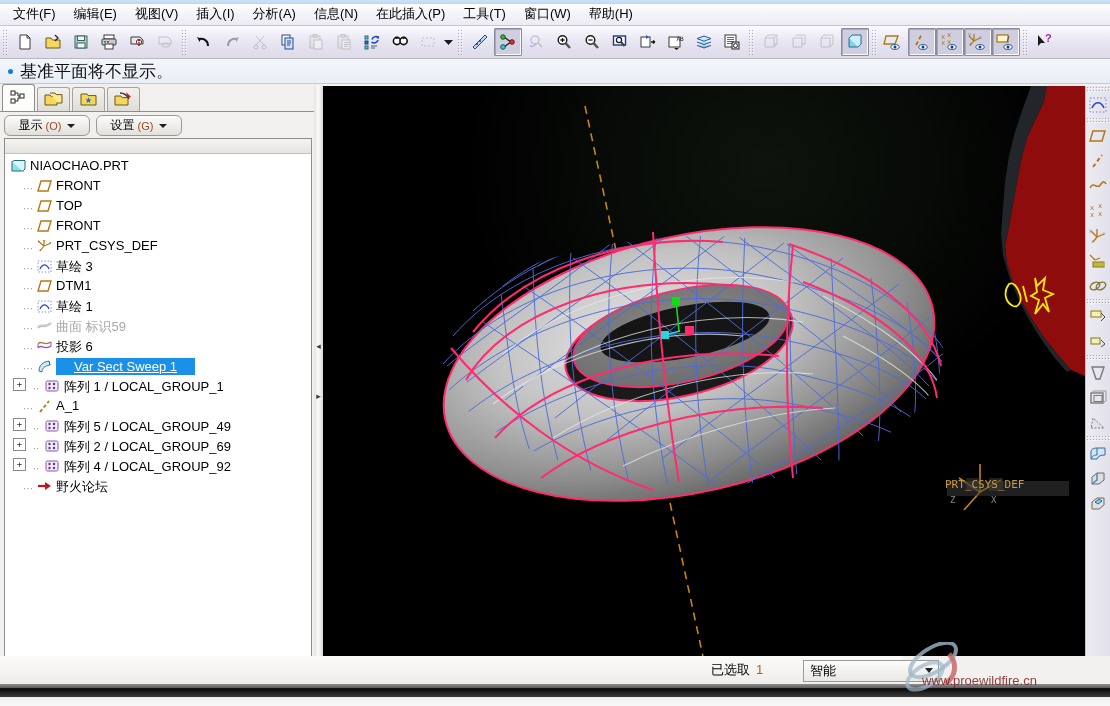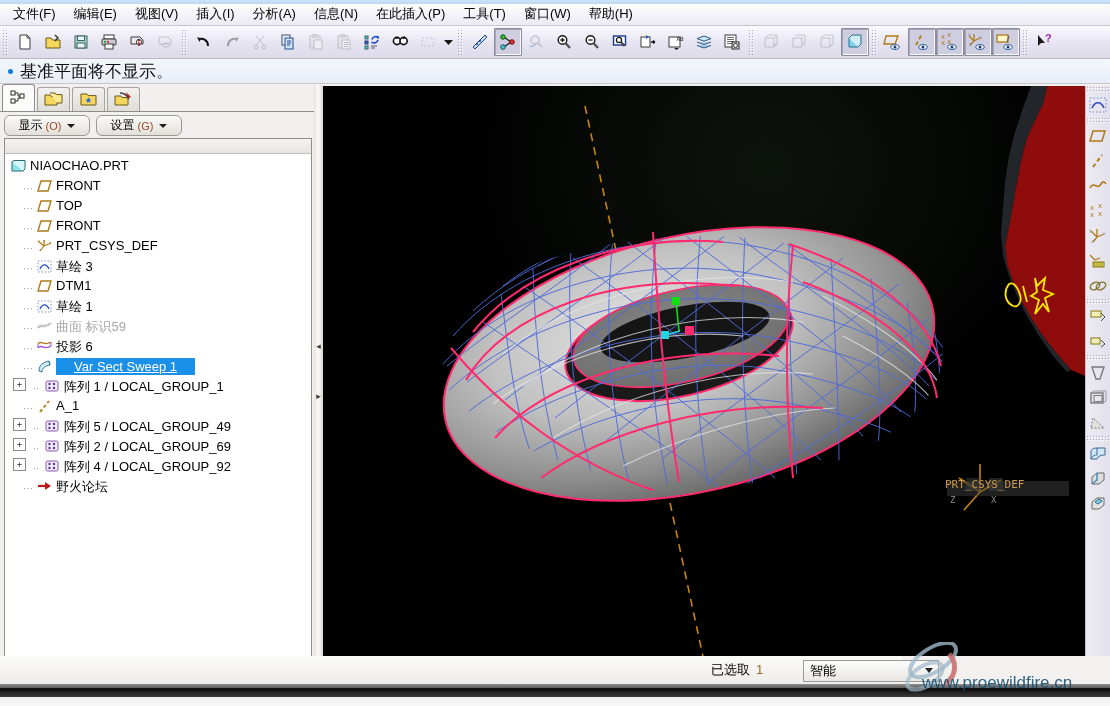--- a/index.html
+++ b/index.html
@@ -114,21 +114,21 @@
   .botline{position:absolute;left:0;top:28px;width:1110px;height:4px;
     background:linear-gradient(to bottom,#8e8e8e,#5d5d5d);}
   .botline2{position:absolute;left:0;top:32px;width:1110px;height:3px;background:#111;}
   .taskbar{position:absolute;left:0;top:35px;width:1110px;height:15px;
     background:linear-gradient(to bottom,#1b1b1b,#3a3a3a 40%,#efefef 42%,#f8f8f8);}
 
   
   .watermark{position:absolute;left:895px;top:640px;width:215px;height:66px;pointer-events:none;}
   .wmtext{position:absolute;left:47px;top:1px;font-size:25px;font-weight:bold;color:#2f9c3a;
     letter-spacing:1px;opacity:.92;}
-  .wmurl{position:absolute;left:27px;top:33px;font-size:17px;color:#0c4a6e;letter-spacing:0px;opacity:.85;}
+  .wmurl{position:absolute;left:27px;top:33px;font-size:13px;color:#7f1d1d;letter-spacing:0px;opacity:.85;}
 
   .vlabel{position:absolute;font-family:"DejaVu Sans Mono","Liberation Mono",monospace;font-size:11px;}
 </style>
 </head>
 <body>
 
 <div id="app">
 
   <div class="titlestrip"></div>
 

